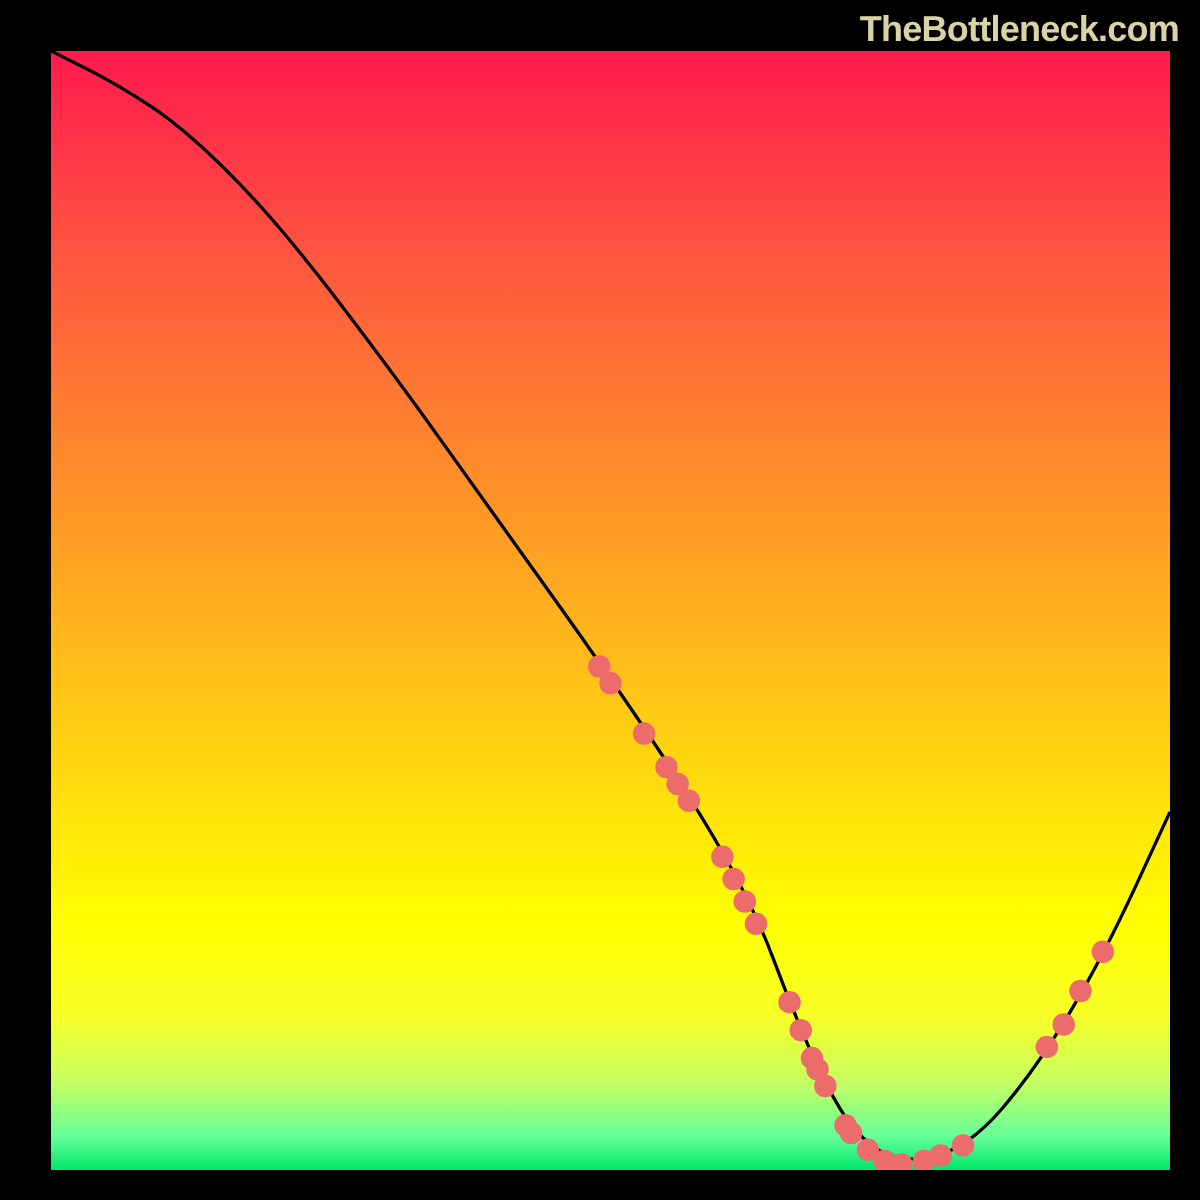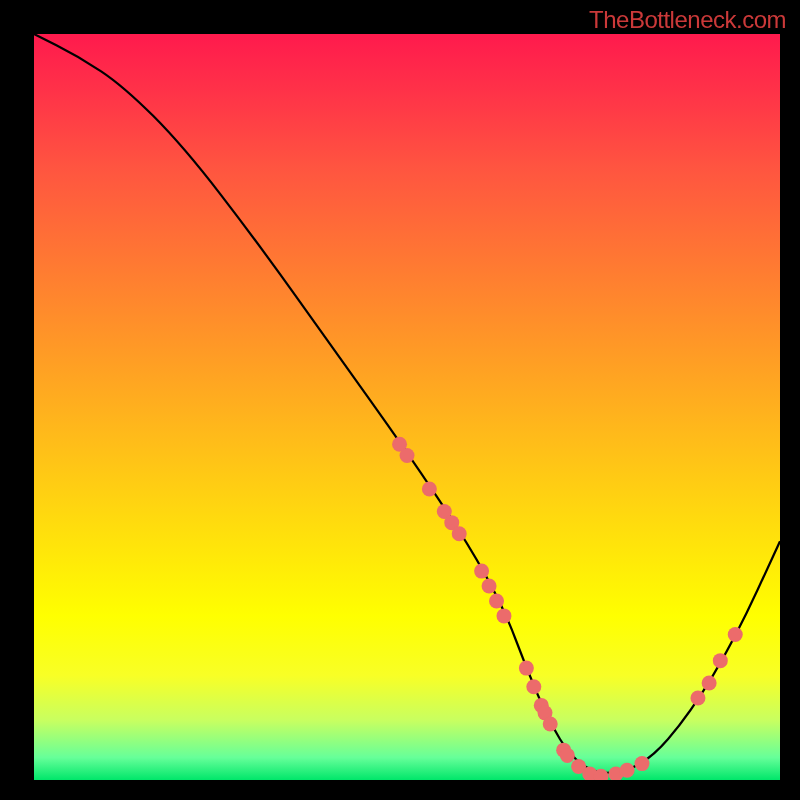--- a/index.html
+++ b/index.html
@@ -30,23 +30,23 @@
       #c8ff60 92%,
       #66ff99 97%,
       #00e66a 100%
     );
     box-sizing: border-box;
   }
   .watermark {
     position: absolute;
     top: 6px;
     right: 14px;
-    color: #ef4444;
+    color: #fef9c3;
     font-size: 24px;
-    font-weight: 400;
+    font-weight: 700;
     letter-spacing: -0.5px;
     z-index: 5;
     opacity: 0.85;
   }
   svg.curve {
     position: absolute;
     left: 34px;
     top: 34px;
     width: 746px;
     height: 746px;

